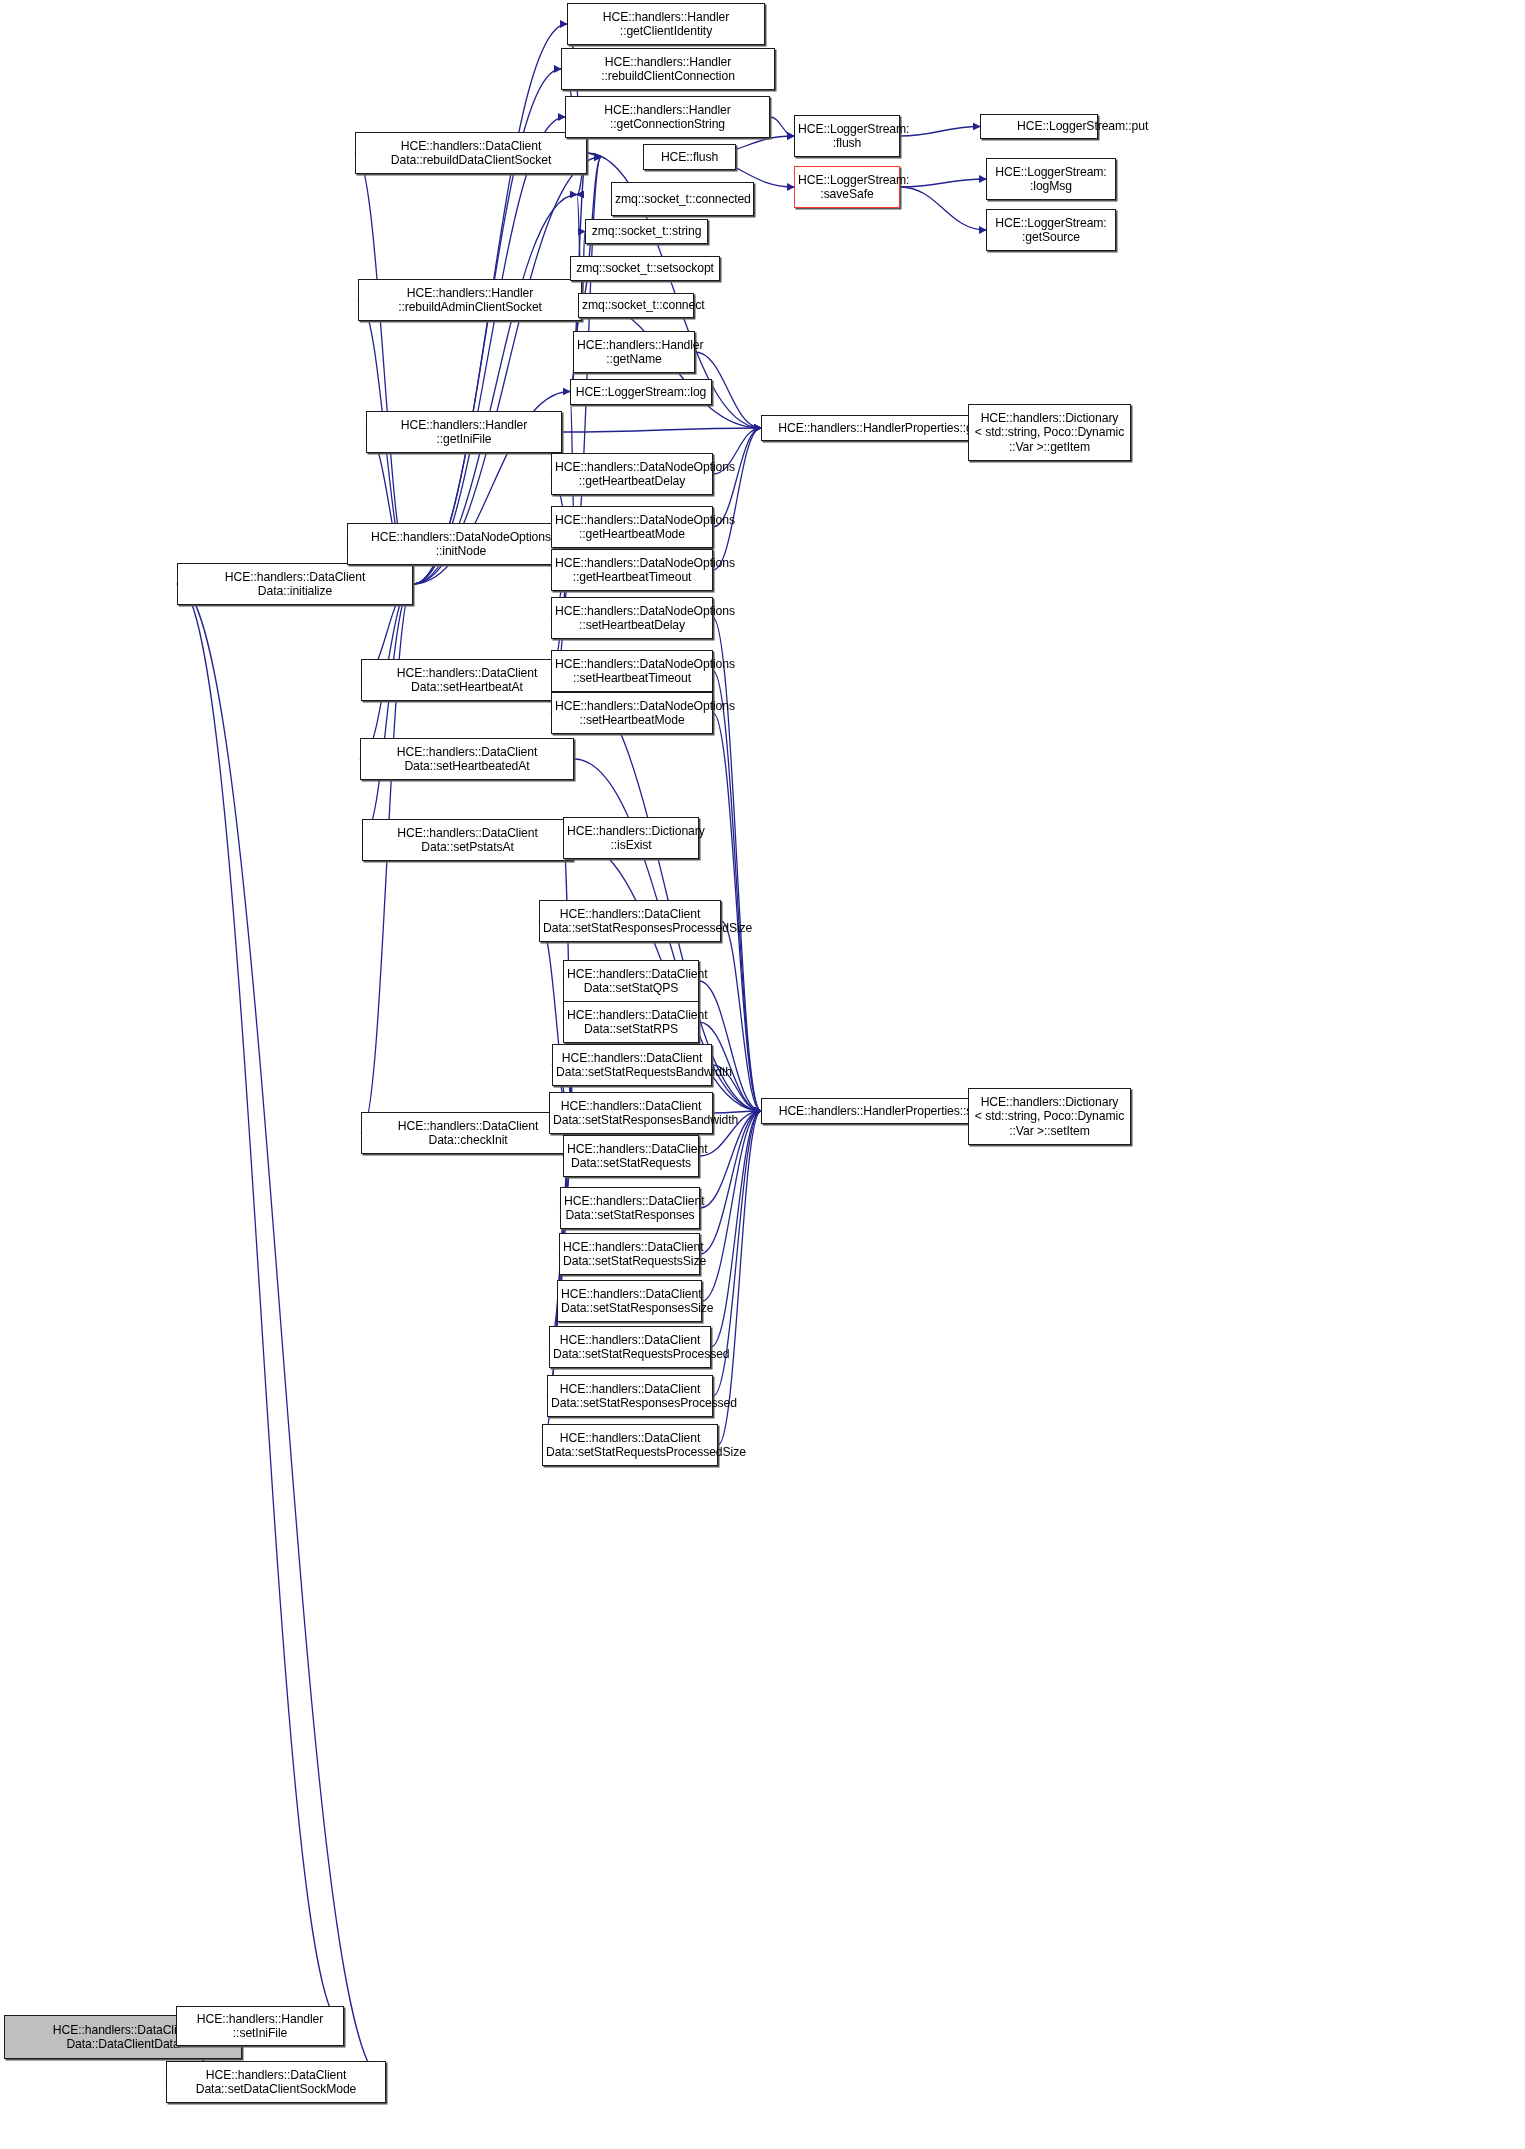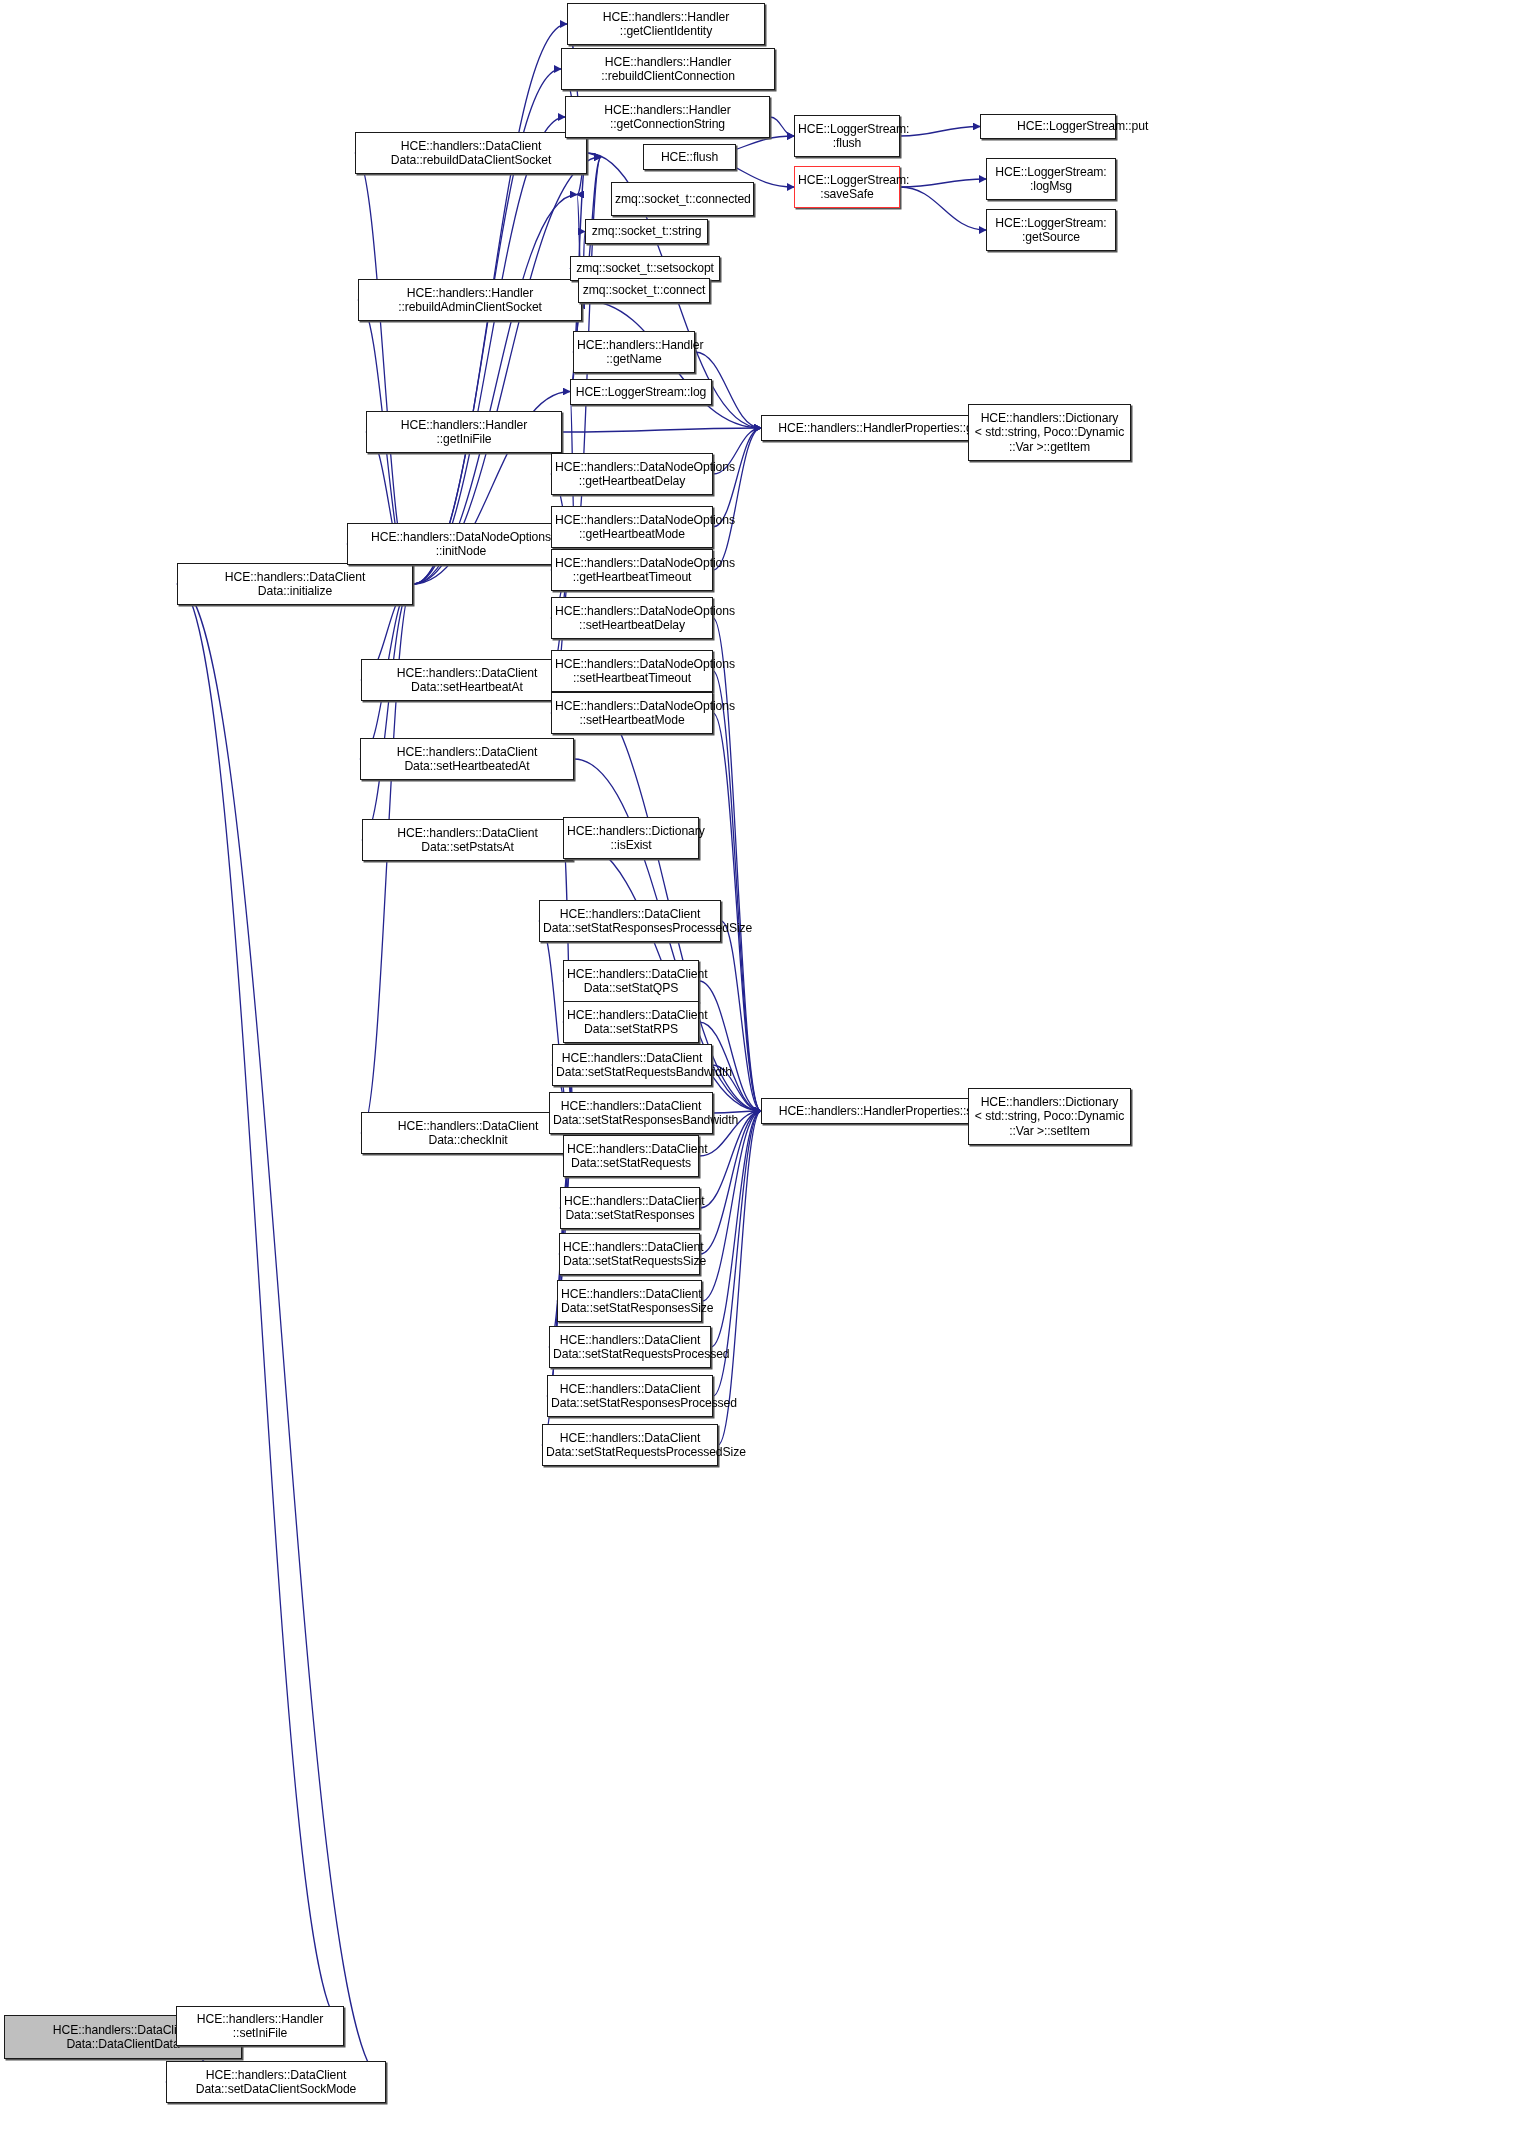--- a/index.html
+++ b/index.html
@@ -170,21 +170,21 @@
       <div class="node" style="left: 567px; top: 3px; width: 198px; height: 42px;"><span>HCE::handlers::Handler
 ::getClientIdentity</span></div>
       <div class="node" style="left: 561px; top: 48px; width: 214px; height: 42px;"><span>HCE::handlers::Handler
 ::rebuildClientConnection</span></div>
       <div class="node" style="left: 565px; top: 96px; width: 205px; height: 42px;"><span>HCE::handlers::Handler
 ::getConnectionString</span></div>
       <div class="node" style="left: 601px; top: 144px; width: 93px; height: 26px; margin-left: 42px;"><span>HCE::flush</span></div>
       <div class="node" style="left: 611px; top: 182px; width: 143px; height: 34px;"><span>zmq::socket_t::connected</span></div>
       <div class="node" style="left: 585px; top: 219px; width: 123px; height: 25px;"><span>zmq::socket_t::string</span></div>
       <div class="node" style="left: 570px; top: 256px; width: 150px; height: 25px;"><span>zmq::socket_t::setsockopt</span></div>
-      <div class="node" style="left: 578px; top: 278px; width: 132px; height: 25px;"><span>zmq::socket_t::connect</span></div>
+      <div class="node" style="left: 578px; top: 293px; width: 116px; height: 25px;"><span>zmq::socket_t::connect</span></div>
       <div class="node" style="left: 573px; top: 331px; width: 122px; height: 42px;"><span>HCE::handlers::Handler
 ::getName</span></div>
       <div class="node" style="left: 570px; top: 379px; width: 142px; height: 26px;"><span>HCE::LoggerStream::log</span></div>
       <div class="node" style="left: 551px; top: 453px; width: 162px; height: 42px;"><span>HCE::handlers::DataNodeOptions
 ::getHeartbeatDelay</span></div>
       <div class="node" style="left: 551px; top: 506px; width: 162px; height: 42px;"><span>HCE::handlers::DataNodeOptions
 ::getHeartbeatMode</span></div>
       <div class="node" style="left: 551px; top: 549px; width: 162px; height: 42px;"><span>HCE::handlers::DataNodeOptions
 ::getHeartbeatTimeout</span></div>
       <div class="node" style="left: 551px; top: 597px; width: 162px; height: 42px;"><span>HCE::handlers::DataNodeOptions
@@ -218,21 +218,21 @@
       <div class="node" style="left: 547px; top: 1375px; width: 166px; height: 42px;"><span>HCE::handlers::DataClient
 Data::setStatResponsesProcessed</span></div>
       <div class="node" style="left: 542px; top: 1424px; width: 176px; height: 42px;"><span>HCE::handlers::DataClient
 Data::setStatRequestsProcessedSize</span></div>
       <div class="node" style="left: 794px; top: 115px; width: 106px; height: 42px;"><span>HCE::LoggerStream:
 :flush</span></div>
       <div class="node warn" style="left: 794px; top: 166px; width: 106px; height: 42px;"><span>HCE::LoggerStream:
 :saveSafe</span></div>
       <div class="node" style="left: 761px; top: 415px; width: 239px; height: 26px;"><span>HCE::handlers::HandlerProperties::get</span></div>
       <div class="node" style="left: 761px; top: 1098px; width: 239px; height: 26px;"><span>HCE::handlers::HandlerProperties::set</span></div>
-      <div class="node" style="left: 980px; top: 114px; width: 136px; height: 25px; padding-left: 36px;"><span>HCE::LoggerStream::put</span></div>
+      <div class="node" style="left: 980px; top: 114px; width: 118px; height: 25px; padding-left: 36px;"><span>HCE::LoggerStream::put</span></div>
       <div class="node" style="left: 986px; top: 158px; width: 130px; height: 42px;"><span>HCE::LoggerStream:
 :logMsg</span></div>
       <div class="node" style="left: 986px; top: 209px; width: 130px; height: 42px;"><span>HCE::LoggerStream:
 :getSource</span></div>
       <div class="node" style="left: 968px; top: 404px; width: 163px; height: 57px;"><span>HCE::handlers::Dictionary
 &lt; std::string, Poco::Dynamic
 ::Var &gt;::getItem</span></div>
       <div class="node" style="left: 968px; top: 1088px; width: 163px; height: 57px;"><span>HCE::handlers::Dictionary
 &lt; std::string, Poco::Dynamic
 ::Var &gt;::setItem</span></div>

